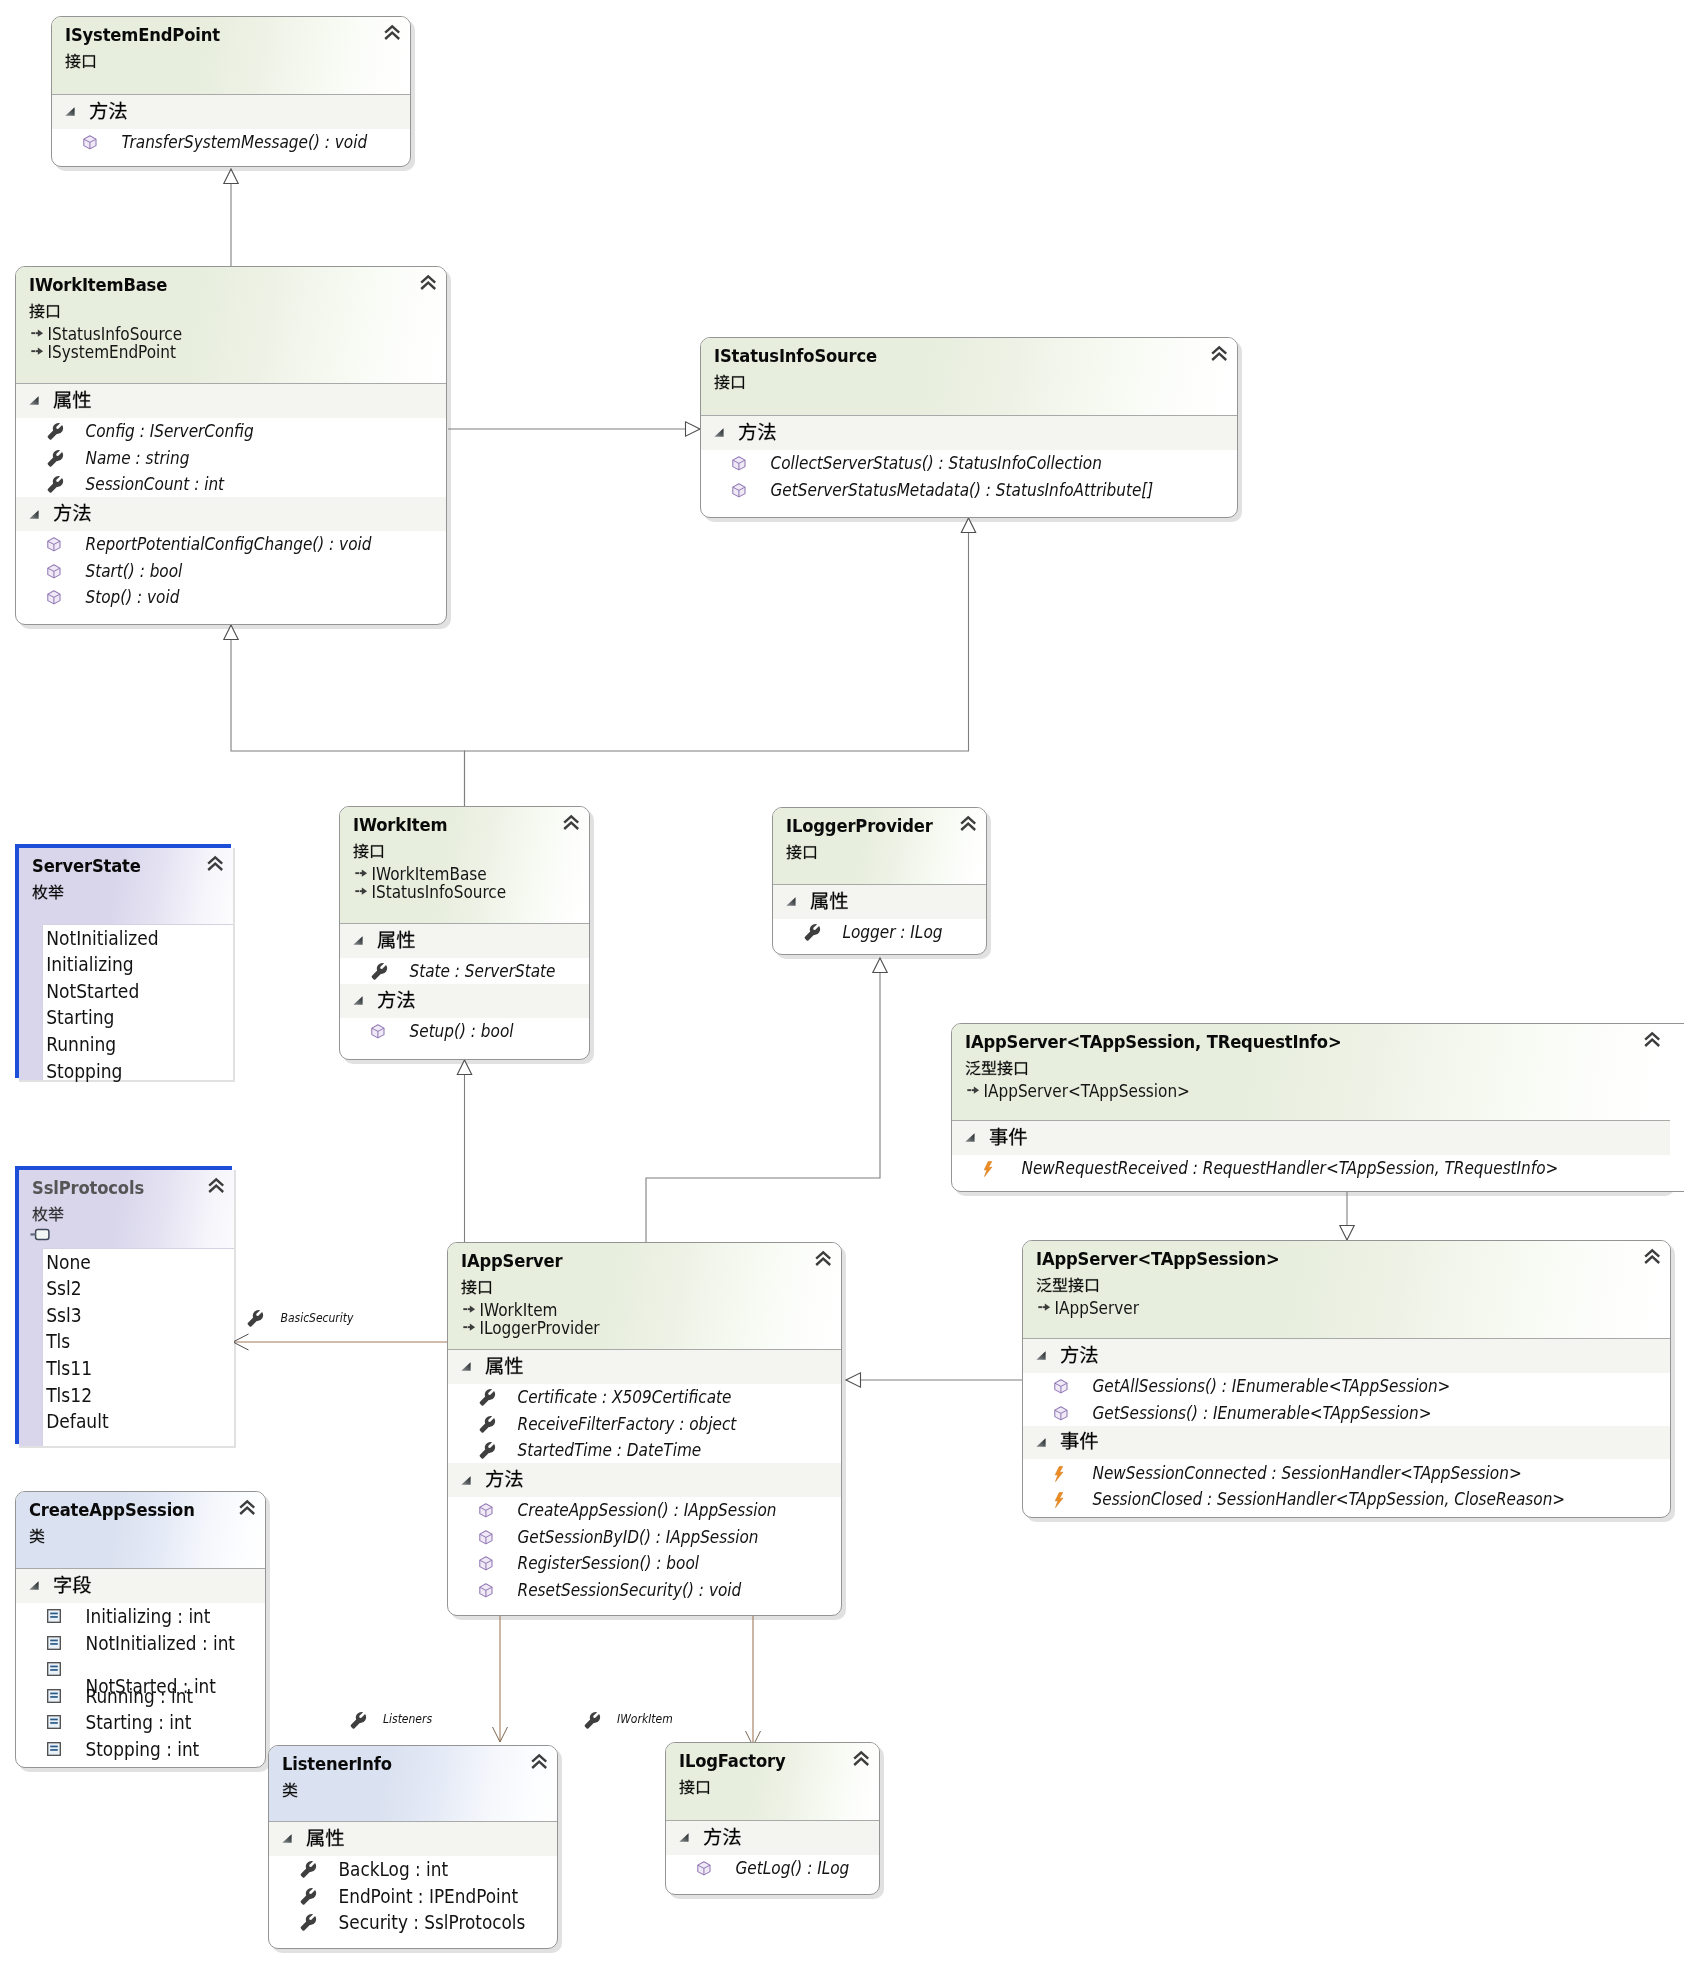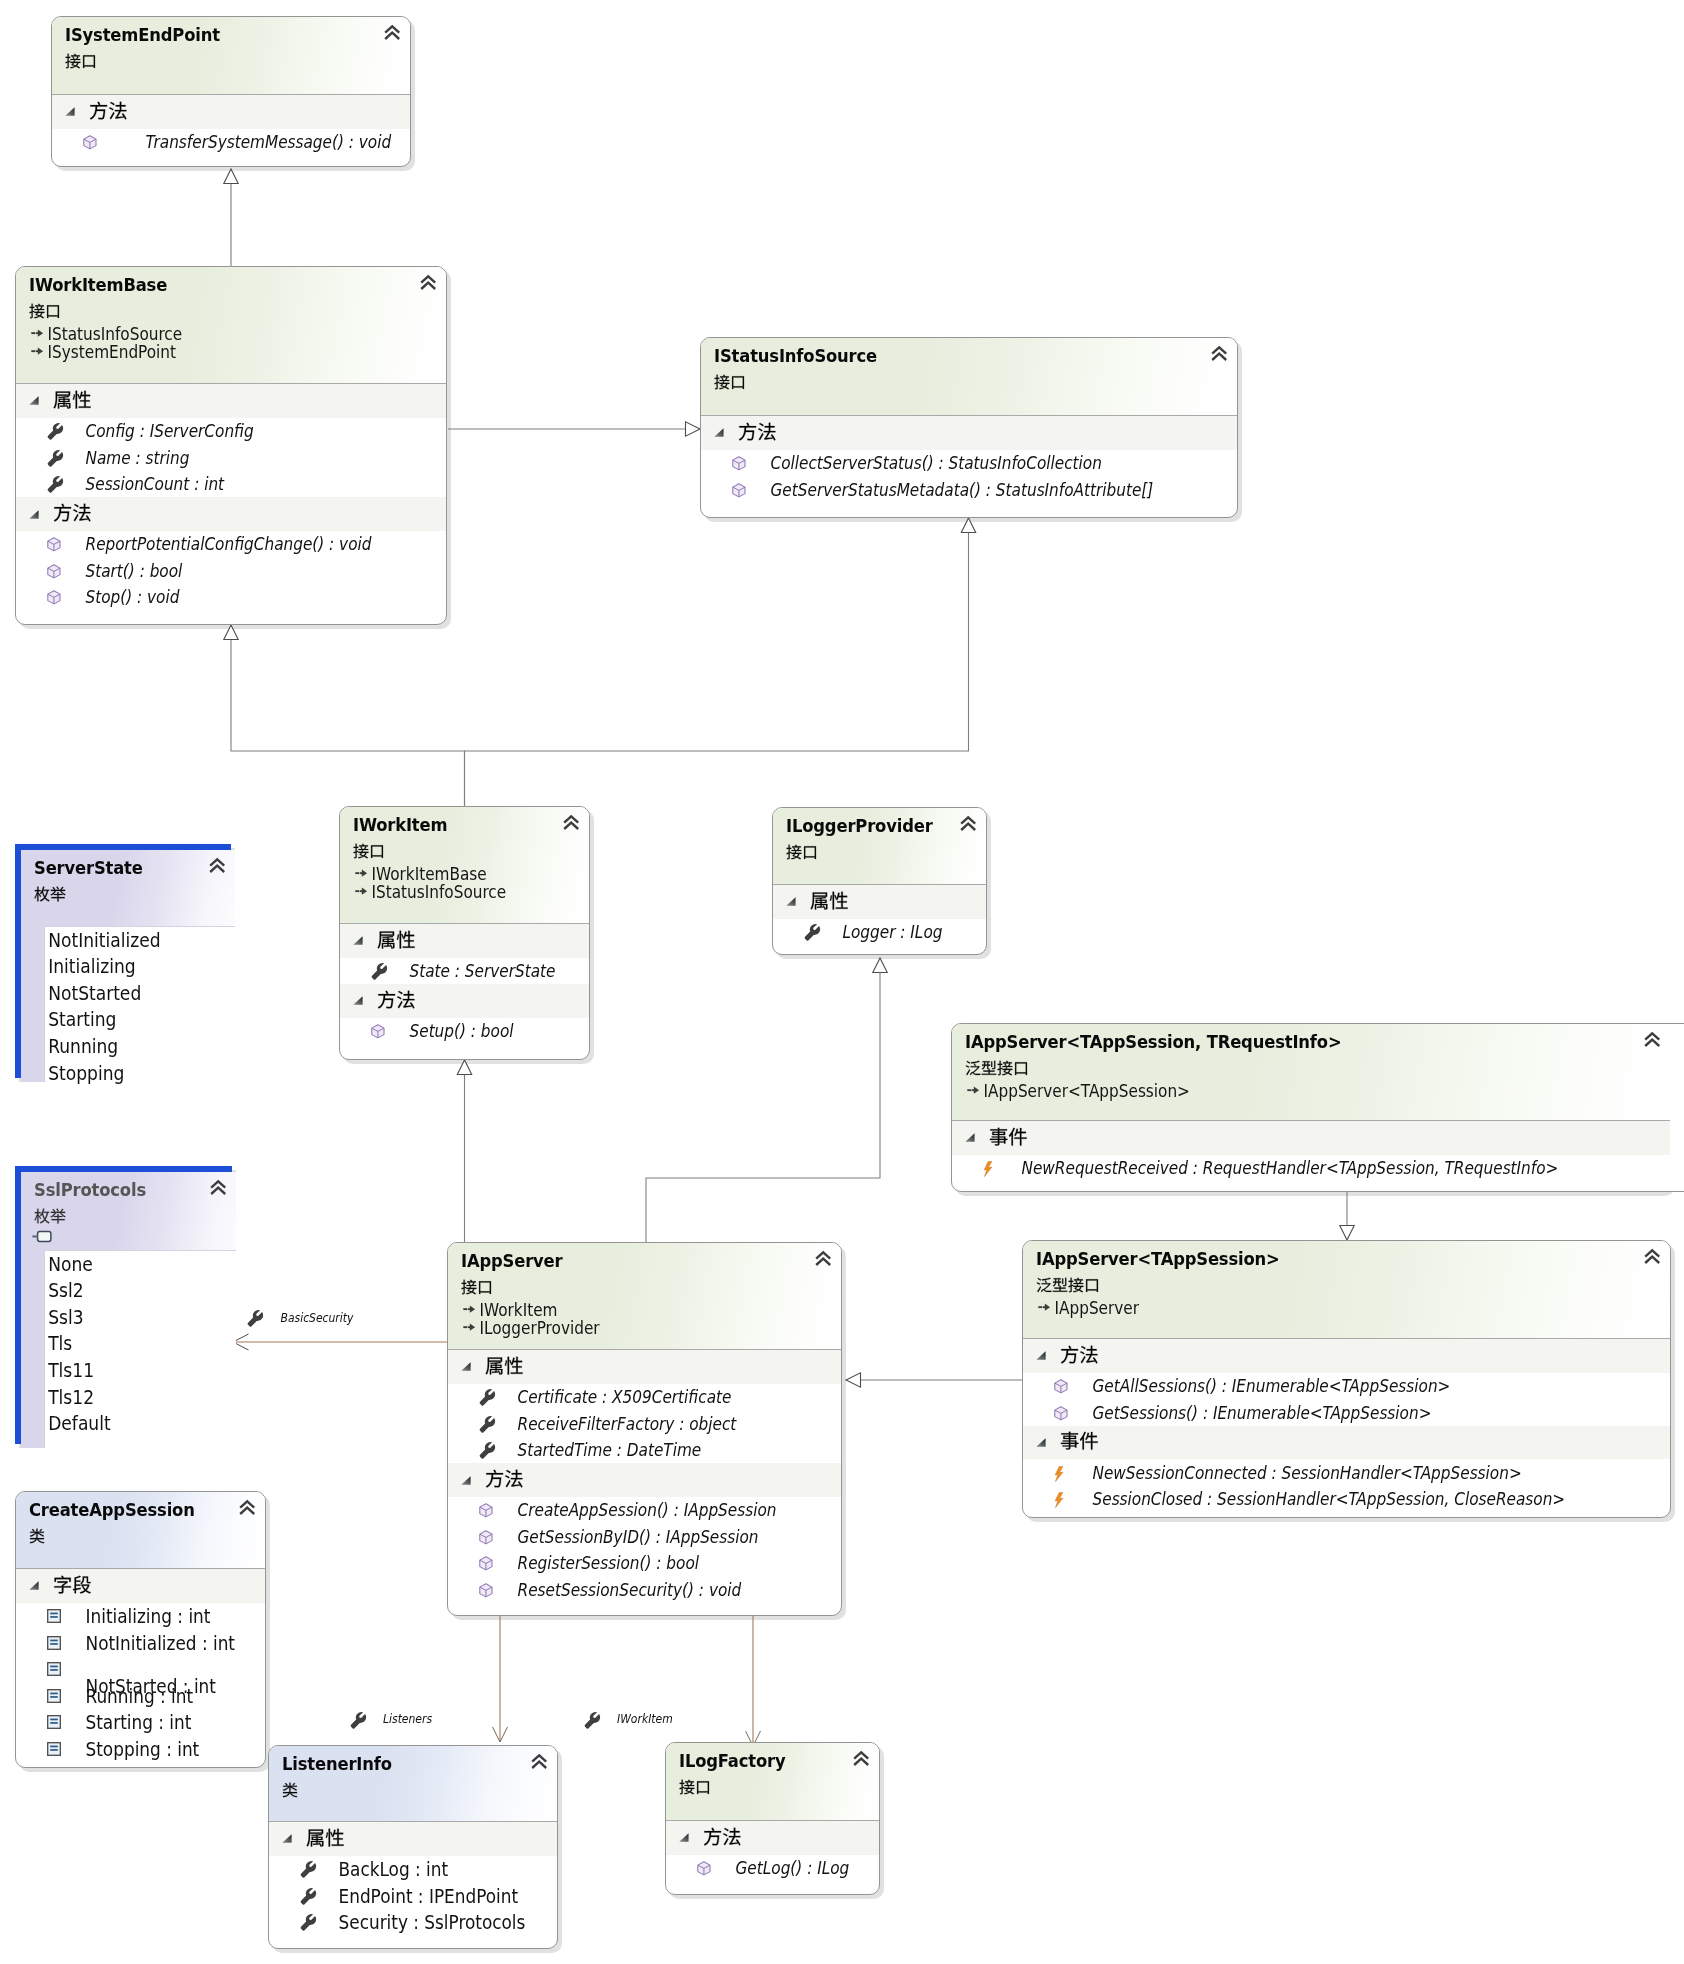--- a/index.html
+++ b/index.html
@@ -3,21 +3,21 @@
 <meta charset="utf-8">
 <title>Class Diagram</title>
 <style>
   html,body{margin:0;padding:0;background:#ffffff;}
   body{width:1684px;height:1964px;position:relative;overflow:hidden;
        font-family:"DejaVu Sans","Liberation Sans",sans-serif;font-stretch:condensed;}
   #diagram{position:absolute;left:0;top:0;width:1684px;height:1964px;}
   .edges{position:absolute;left:0;top:0;width:1684px;height:1964px;overflow:visible;pointer-events:none;}
   .shape{position:absolute;box-sizing:border-box;background:#fff;}
   .shape.round{border:1px solid #949494;border-radius:10px;}
-  .shape.sq{border:6px solid #1d4ed8;}
+  .shape.sq{border:4px solid #1d4ed8;}
   .shadow{position:absolute;background:#c9c9c9;opacity:.55;z-index:0;}
   .hdr{position:absolute;left:0;top:0;box-sizing:border-box;overflow:hidden;}
   .hdr.round{border-radius:9px 9px 0 0;}
   .hdrline{position:absolute;height:1px;background:#9a9a9a;opacity:.85;}
   .title{position:absolute;font-weight:bold;font-size:18.2px;color:#0a0a0a;white-space:nowrap;letter-spacing:-0.15px;}
   .title.ext{color:#555;}
   .base{position:absolute;font-size:17px;color:#161616;white-space:nowrap;}
   .band{position:absolute;background:#f4f4f1;}
   .mem{position:absolute;font-size:17px;font-style:italic;color:#121212;white-space:nowrap;}
   .mem.up{font-style:normal;font-size:18.8px;}
@@ -64,21 +64,21 @@
           <path d="M95 775C162 745 244 697 285 662L328 725C286 758 202 803 137 829ZM42 503C107 475 187 428 227 395L269 457C228 490 146 533 83 559ZM76 -16 139 -67C198 26 268 151 321 257L266 306C208 193 129 61 76 -16ZM386 -45C413 -33 455 -26 829 21C849 -16 865 -51 875 -79L941 -45C911 33 835 152 764 240L704 211C734 172 765 127 793 82L476 47C538 131 601 238 653 345H937V416H673V597H896V668H673V840H598V668H383V597H598V416H339V345H563C513 232 446 125 424 95C399 58 380 35 360 30C369 9 382 -29 386 -45Z" transform="translate(1000,0)"></path>
         </g>
       </svg>
       <svg class="ico" width="14" height="15" viewBox="0 0 14 15" style="left: 31px; top: 117.9px;">
         <g stroke="#9077b4" stroke-width="1.05" fill="#f0eaf7" stroke-linejoin="round">
           <path d="M6.9 0.8 13.0 4.1 13.0 10.6 6.9 13.9 0.8 10.6 0.8 4.1Z"></path>
           <path d="M0.8 4.1 6.9 7.4 13.0 4.1" fill="none"></path>
           <path d="M6.9 7.4 6.9 13.9" fill="none"></path>
         </g>
       </svg>
-      <div class="mem" style="left: 69.5px; top: 114.9px; z-index: 2; margin-left: 24px;">TransferSystemMessage() : void</div>
+      <div class="mem" style="left: 69.5px; top: 114.9px; z-index: 2;">TransferSystemMessage() : void</div>
     </div>
     <div class="shadow" style="left: 19px; top: 270px; width: 432px; height: 359px; z-index: 1; border-radius: 10px;"></div>
     <div class="shape round" style="left: 15px; top: 266px; width: 432px; height: 359px; z-index: 5;">
       <div class="hdr round" style="width: 430px; height: 116px; background: linear-gradient(100deg, rgb(231, 238, 221) 0%, rgb(231, 238, 221) 40%, rgb(238, 242, 230) 58%, rgb(247, 250, 242) 76%, rgb(253, 254, 252) 90%, rgb(255, 255, 255) 100%); z-index: 0;"></div>
       <div class="hdrline" style="left: 0px; top: 116px; width: 430px;"></div>
       <div class="title" style="left: 13px; top: 6.7px;">IWorkItemBase</div>
       <svg class="cjk" width="32.00" height="16.00" viewBox="0 0 2000 1000" preserveAspectRatio="none" style="left: 13.1px; top: 35.6px; fill: rgb(13, 13, 13); stroke: rgb(13, 13, 13); stroke-width: 12; vector-effect: none;">
         <g transform="translate(0,880) scale(1,-1)">
           <path d="M456 635C485 595 515 539 528 504L588 532C575 566 543 619 513 659ZM160 839V638H41V568H160V347C110 332 64 318 28 309L47 235L160 272V9C160 -4 155 -8 143 -8C132 -8 96 -8 57 -7C66 -27 76 -59 78 -77C136 -78 173 -75 196 -63C220 -51 230 -31 230 10V295L329 327L319 397L230 369V568H330V638H230V839ZM568 821C584 795 601 764 614 735H383V669H926V735H693C678 766 657 803 637 832ZM769 658C751 611 714 545 684 501H348V436H952V501H758C785 540 814 591 840 637ZM765 261C745 198 715 148 671 108C615 131 558 151 504 168C523 196 544 228 564 261ZM400 136C465 116 537 91 606 62C536 23 442 -1 320 -14C333 -29 345 -57 352 -78C496 -57 604 -24 682 29C764 -8 837 -47 886 -82L935 -25C886 9 817 44 741 78C788 126 820 186 840 261H963V326H601C618 357 633 388 646 418L576 431C562 398 544 362 524 326H335V261H486C457 215 427 171 400 136Z" transform="translate(0,0)"></path>
           <path d="M127 735V-55H205V30H796V-51H876V735ZM205 107V660H796V107Z" transform="translate(1000,0)"></path>

